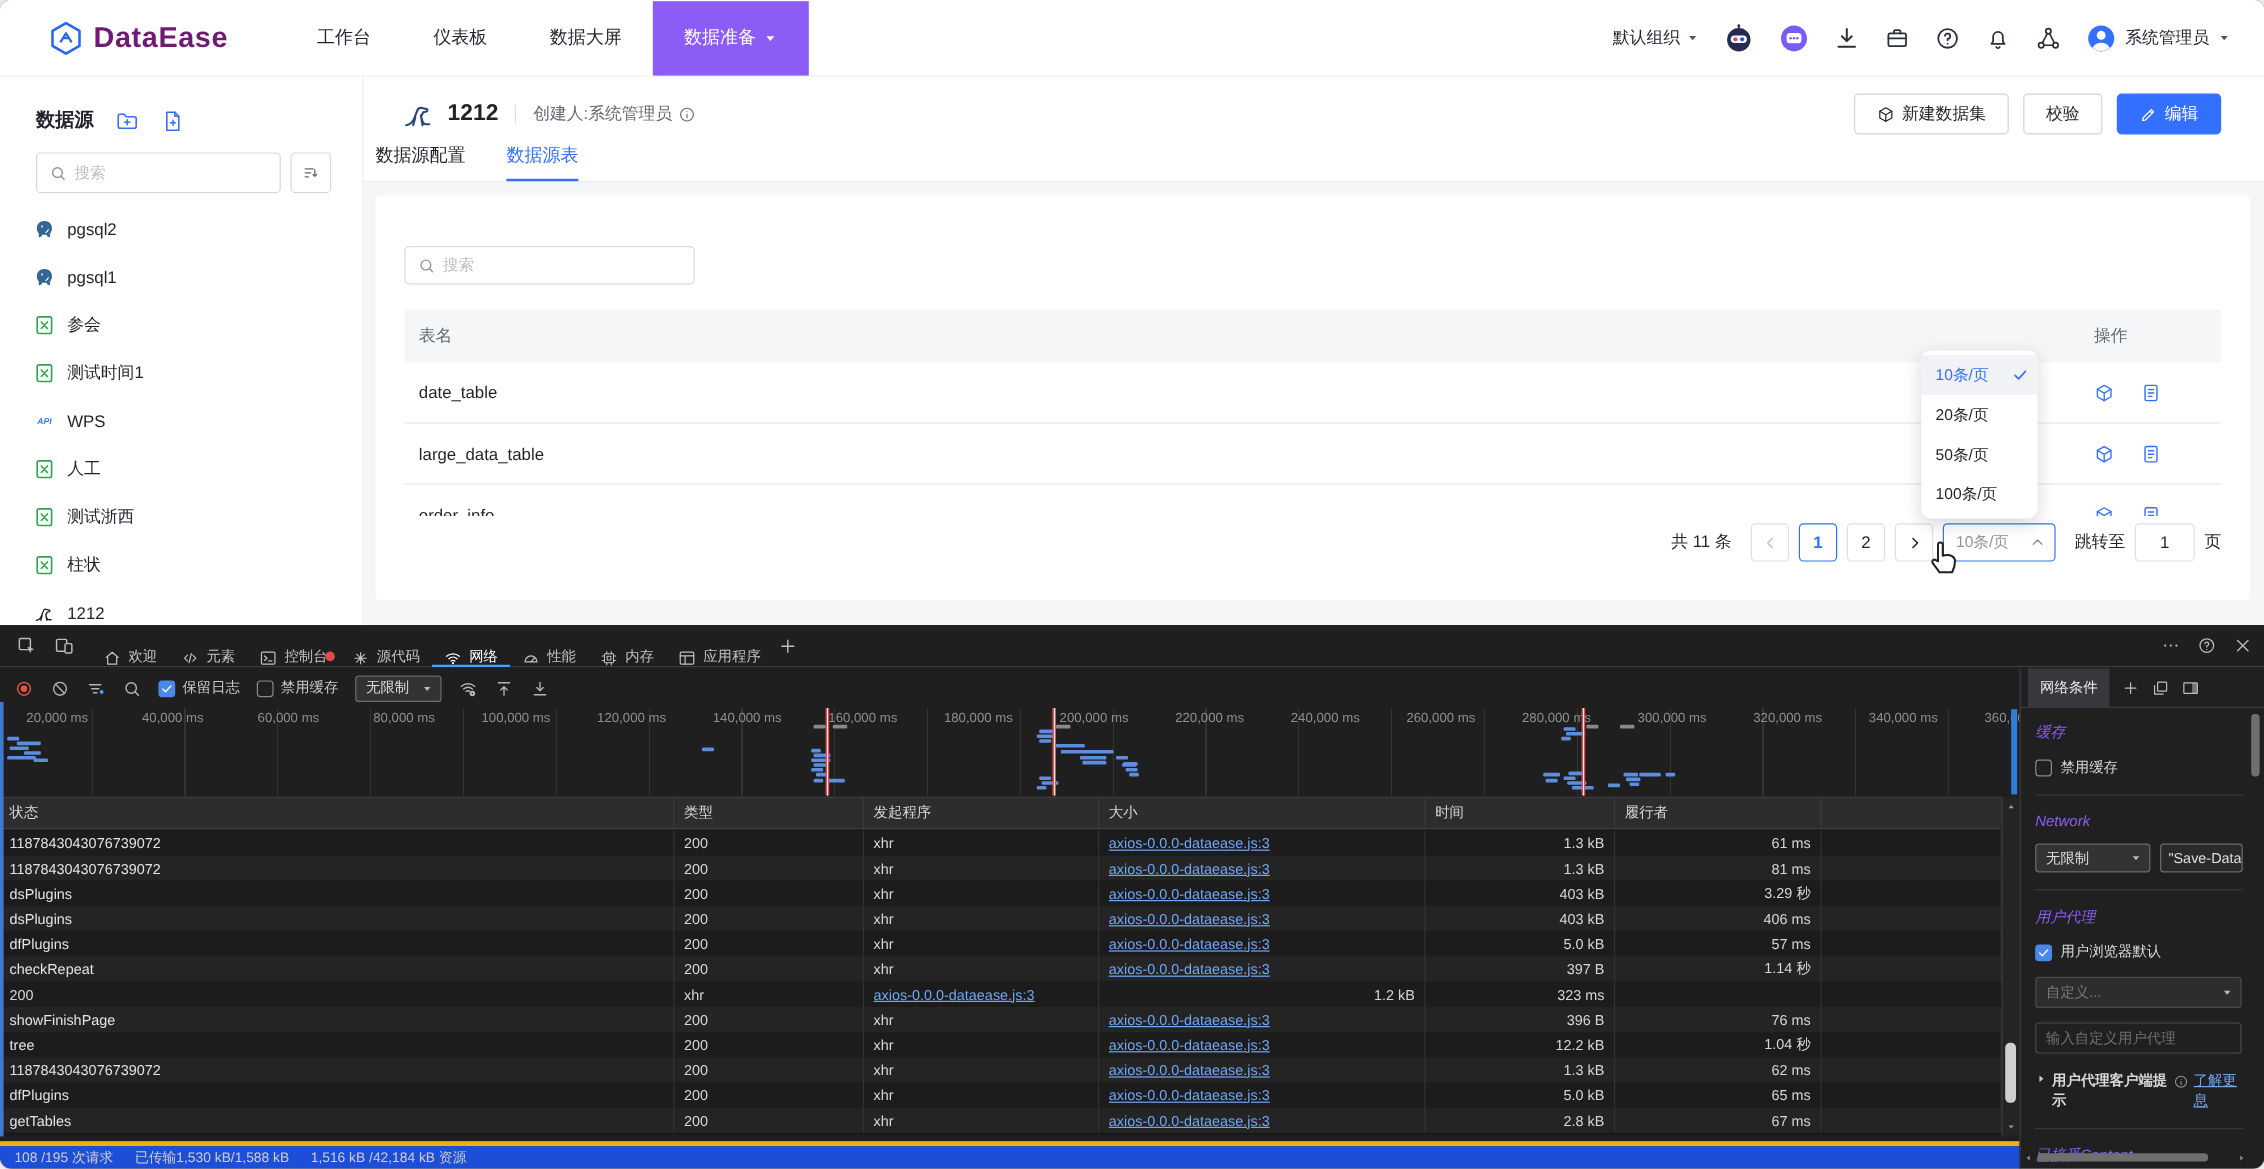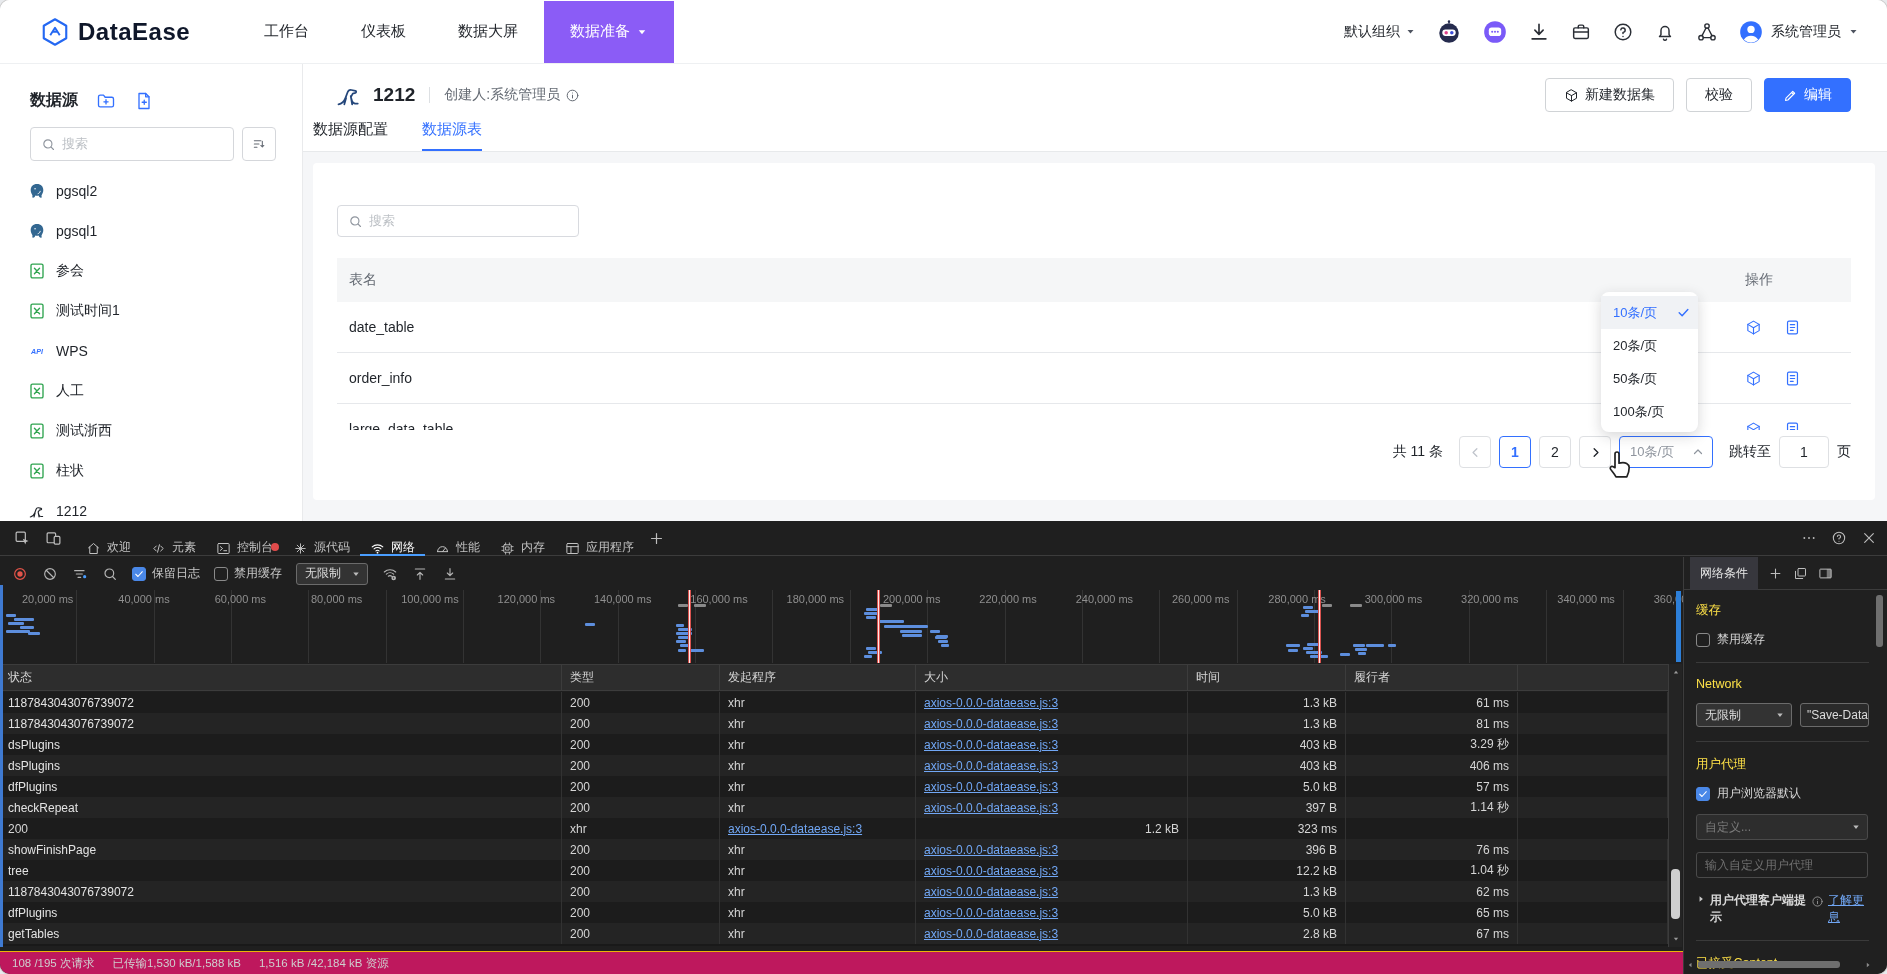--- a/index.html
+++ b/index.html
@@ -6,21 +6,21 @@
   body { background:#e8eaed; font-family:"Liberation Sans",sans-serif; width:1887px; height:974px; overflow:hidden; }
   .window { position:relative; width:1887px; height:974px; border-radius:10px; overflow:hidden; background:#fff; box-shadow:0 0 0 1px #cfcfcf; }
   svg { display:block; }
   .ic { display:inline-flex; align-items:center; justify-content:center; }
   .ic svg { width:100%; height:100%; }
 
   
   .topbar { position:absolute; left:0; top:0; width:100%; height:64px; background:#fff; display:flex; align-items:center; border-bottom:1px solid #eef0f2; z-index:5; }
   .logo { display:flex; align-items:center; gap:8px; margin-left:40px; }
   .logo .ic { width:30px; height:30px; }
-  .logo-text { font-size:24px; font-weight:bold; color:#0f172a; letter-spacing:.5px; }
+  .logo-text { font-size:24px; font-weight:bold; color:#701a75; letter-spacing:.5px; }
   .main-nav { display:flex; height:62px; margin-left:48px; }
   .nav-item { display:flex; align-items:center; padding:0 26px; font-size:15px; color:#1f2329; cursor:pointer; gap:6px; }
   .nav-item.active { background:#8b5cf6; color:#fff; }
   .nav-item .ic { width:12px; height:12px; }
   .top-right { margin-left:auto; margin-right:28px; display:flex; align-items:center; gap:20px; }
   .org-switch { display:flex; align-items:center; gap:5px; font-size:14px; color:#1f2329; }
   .tbi { width:22px; height:22px; color:#2b2f36; }
   .tbi.big { width:26px; height:26px; }
   .user-menu { display:flex; align-items:center; gap:7px; font-size:14px; color:#1f2329; }
   .user-menu .avatar { width:26px; height:26px; }
@@ -123,32 +123,32 @@
   .net-row:nth-child(odd) { background:#1c1c1c; }
   .net-row:nth-child(even) { background:#242424; }
   .net-row > div { display:flex; align-items:center; padding-left:8px; border-right:1px solid #323232; color:#d6d6d6; overflow:hidden; white-space:nowrap; height:21px; }
   .net-row .c-name { color:#e3e3e3; }
   .net-row .c-init a { color:#71a7f5; text-decoration:underline; cursor:pointer; }
   .net-row .num { justify-content:flex-end; padding-right:8px; padding-left:0; }
   .net-vscroll { position:absolute; left:1668px; top:143px; width:14px; height:283px; background:#242424; border-left:1px solid #3c3c3c; }
   .net-vscroll .up { position:absolute; top:4px; left:3px; width:8px; height:8px; color:#9a9a9a; }
   .net-vscroll .dn { position:absolute; bottom:4px; left:3px; width:8px; height:8px; color:#9a9a9a; }
   .net-vscroll .thumb { position:absolute; left:2px; top:205px; width:9px; height:50px; background:#cfcfcf; border-radius:4px; }
-  .dt-status { position:absolute; left:0; top:430px; width:1683px; height:23px; background:#be185d; border-top:1px solid #eab308; display:flex; align-items:center; gap:18px; padding-left:12px; font-size:11.5px; color:#cfcfcf; }
+  .dt-status { position:absolute; left:0; top:430px; width:1683px; height:23px; background:#1d4ed8; border-top:4px solid #eab308; display:flex; align-items:center; gap:18px; padding-left:12px; font-size:11.5px; color:#cfcfcf; }
 
   
   .dt-panel { position:absolute; left:1683px; top:36px; width:204px; height:417px; background:#202020; border-left:1px solid #3c3c3c; }
   .panel-tabs { height:33px; border-bottom:1px solid #3c3c3c; display:flex; align-items:center; }
   .panel-tab { height:33px; display:flex; align-items:center; padding:0 10px; background:#37373d; color:#e8e8e8; font-size:12px; margin-left:6px; cursor:pointer; }
   .panel-plus { width:15px; height:15px; color:#bdbdbd; margin-left:10px; cursor:pointer; }
   .panel-tabs .winic { width:15px; height:15px; color:#bdbdbd; margin-left:10px; cursor:pointer; }
   .panel-tabs .winic:first-of-type { margin-left:auto; }
   .panel-tabs .winic:last-of-type { margin-right:16px; }
   .panel-body { padding:12px 18px 0 12px; }
-  .p-h { color:#fde047; font-size:12.5px; margin-bottom:12px; }
+  .p-h { color:#8b5cf6; font-size:12.5px; margin-bottom:12px;font-style:italic; }
   .p-h.en { font-size:12.5px; }
   .p-row { display:flex; align-items:center; gap:7px; margin-bottom:12px; color:#d8d8d8; }
   .p-hr { border:none; border-top:1px solid #3a3a3a; margin:14px 0; }
   .p-selrow { display:flex; gap:8px; margin-bottom:6px; }
   .p-select { width:96px; height:24px; background:#333; border:1px solid #6b6b6b; border-radius:3px; display:flex; align-items:center; padding:0 6px 0 8px; color:#ddd; cursor:pointer; }
   .p-select .ic { width:10px; height:10px; margin-left:auto; color:#bbb; }
   .p-btn { flex:1; height:24px; border:1px solid #6b6b6b; border-radius:3px; background:#2a2a2a; color:#ddd; display:flex; align-items:center; padding:0 6px; overflow:hidden; white-space:nowrap; cursor:pointer; }
   .p-select.dis { width:172px; background:#2d2d2d; border-color:#4a4a4a; color:#7a7a7a; height:26px; }
   .p-input.dis { width:172px; height:26px; border:1px solid #4a4a4a; border-radius:3px; background:transparent; color:#6f6f6f; display:flex; align-items:center; padding:0 8px; overflow:hidden; white-space:nowrap; margin-bottom:14px; }
   .p-hints { display:flex; align-items:flex-start; gap:4px; margin-bottom:4px; }
@@ -464,38 +464,38 @@
                   </span>
                   <span class="ic">
                     <svg viewBox="0 0 24 24" fill="none" stroke="currentColor" stroke-width="1.7" stroke-linecap="round" stroke-linejoin="round">
                       <rect x="5" y="3" width="14" height="18" rx="2"></rect>
                       <path d="M9 8h6M9 12h6M9 16h4"></path>
                     </svg>
                   </span>
                 </div>
               </div>
               <div class="tbl-row">
-                <div class="tbl-name">order_info</div>
+                <div class="tbl-name">large_data_table</div>
                 <div class="tbl-op">
                   <span class="ic">
                     <svg viewBox="0 0 24 24" fill="none" stroke="currentColor" stroke-width="1.6" stroke-linecap="round" stroke-linejoin="round">
                       <path d="M12 3l8 4.6v8.8L12 21l-8-4.6V7.6z"></path>
                       <path d="M4 7.6l8 4.6 8-4.6M12 21v-8.8"></path>
                     </svg>
                   </span>
                   <span class="ic">
                     <svg viewBox="0 0 24 24" fill="none" stroke="currentColor" stroke-width="1.7" stroke-linecap="round" stroke-linejoin="round">
                       <rect x="5" y="3" width="14" height="18" rx="2"></rect>
                       <path d="M9 8h6M9 12h6M9 16h4"></path>
                     </svg>
                   </span>
                 </div>
               </div>
               <div class="tbl-row">
-                <div class="tbl-name">large_data_table</div>
+                <div class="tbl-name">order_info</div>
                 <div class="tbl-op">
                   <span class="ic">
                     <svg viewBox="0 0 24 24" fill="none" stroke="currentColor" stroke-width="1.6" stroke-linecap="round" stroke-linejoin="round">
                       <path d="M12 3l8 4.6v8.8L12 21l-8-4.6V7.6z"></path>
                       <path d="M4 7.6l8 4.6 8-4.6M12 21v-8.8"></path>
                     </svg>
                   </span>
                   <span class="ic">
                     <svg viewBox="0 0 24 24" fill="none" stroke="currentColor" stroke-width="1.7" stroke-linecap="round" stroke-linejoin="round">
                       <rect x="5" y="3" width="14" height="18" rx="2"></rect>

